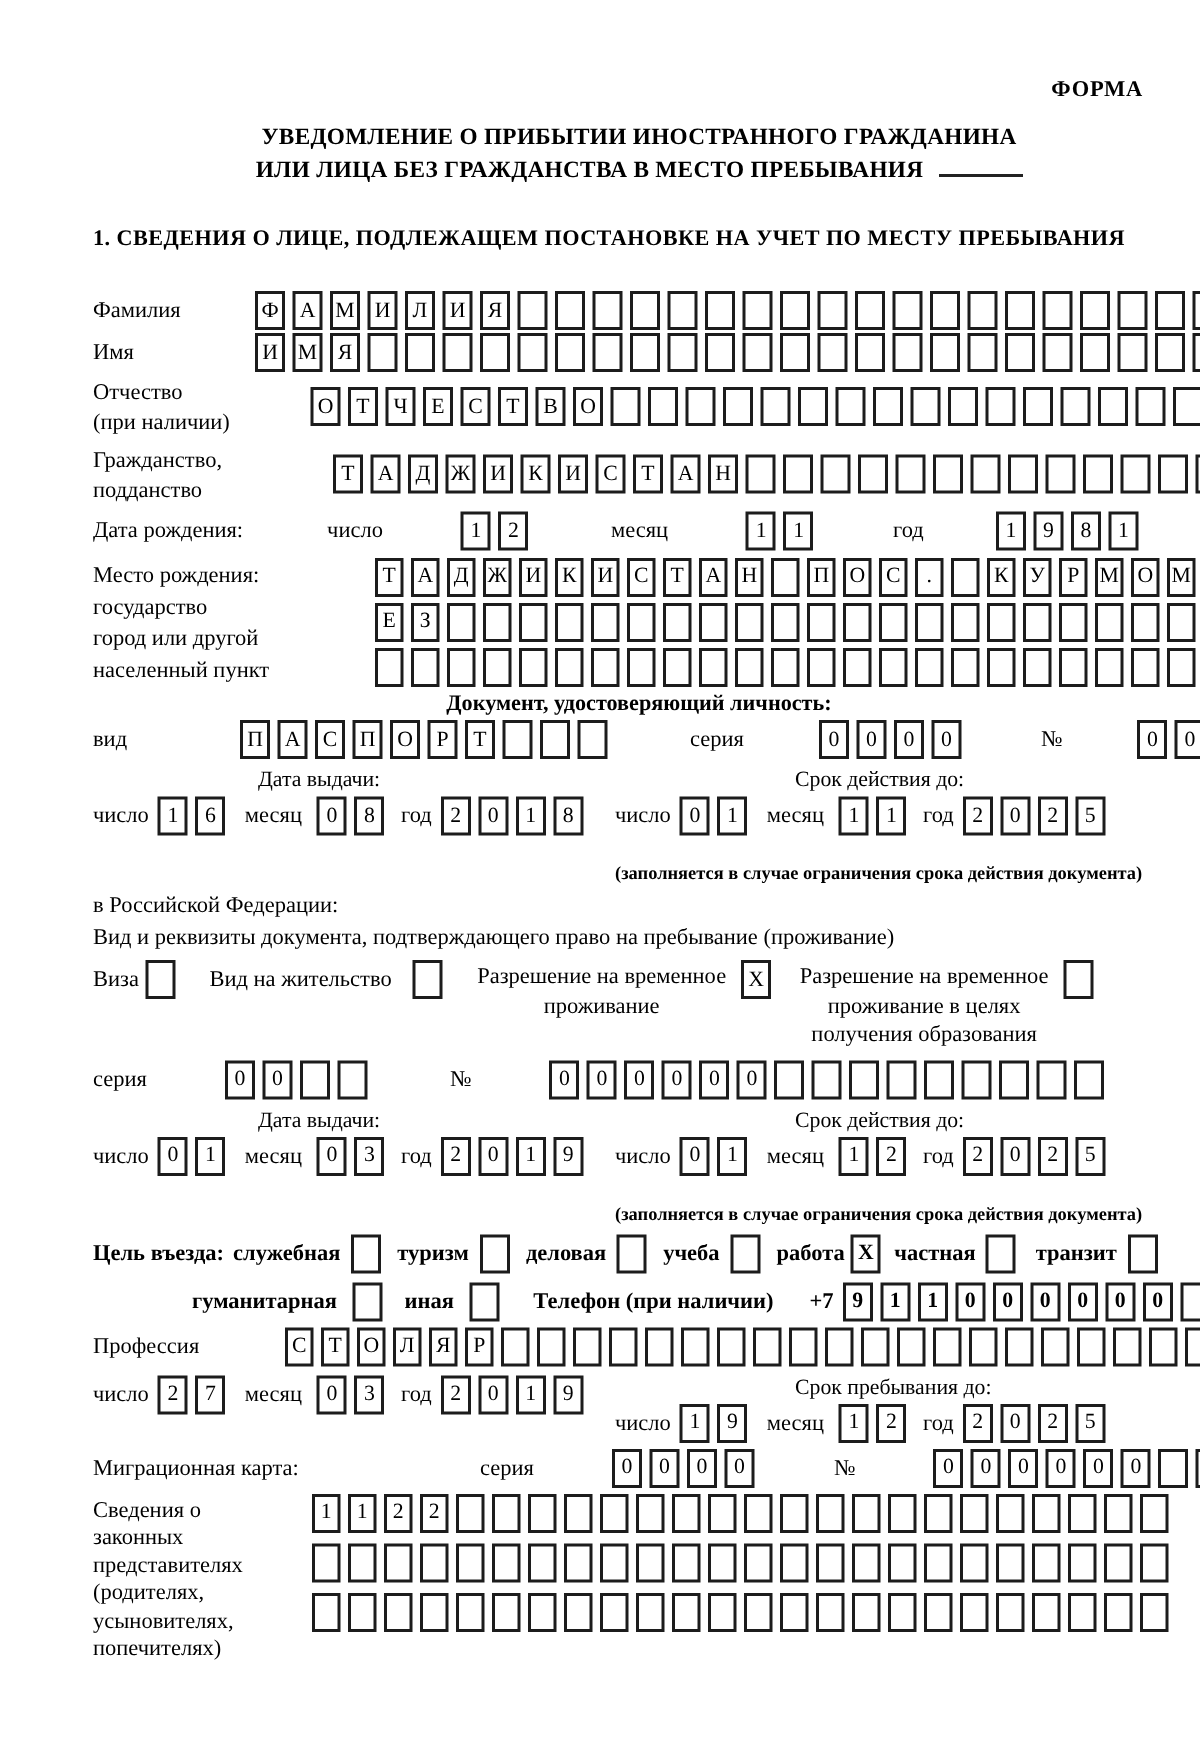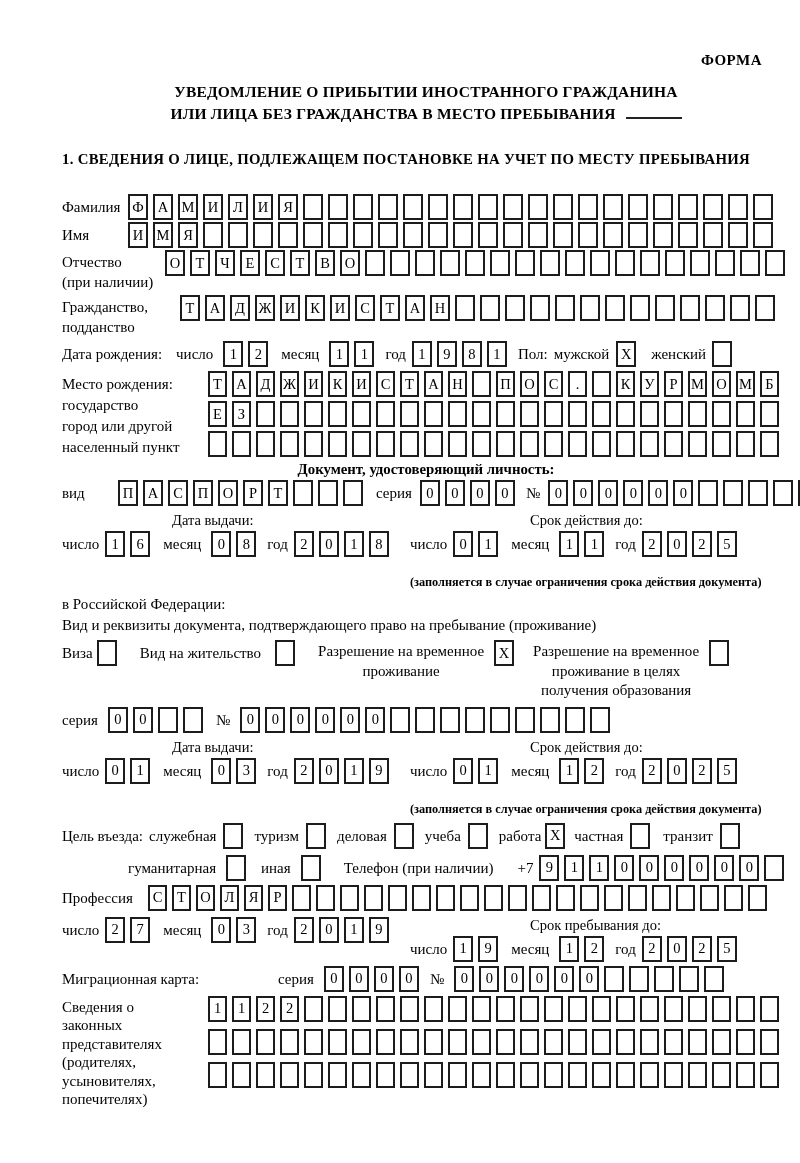--- a/index.html
+++ b/index.html
@@ -14,21 +14,21 @@
 
   .annex { margin-left:556px; font-size:13.5px; line-height:19px; }
   .annex-note { margin-top:6px; }
   .forma { text-align:right; padding-right:28px; font-weight:bold; margin-top:10px; font-size:15px; letter-spacing:.5px; }
 
   .title { text-align:center; font-weight:bold; font-size:15.5px; line-height:22px; margin-top:12px; letter-spacing:.2px; }
   .blank-line { display:inline-block; width:56px; border-bottom:2px solid #222; height:14px; margin-left:10px; }
 
   .sect { font-weight:bold; font-size:14.8px; margin-top:26px; letter-spacing:.3px; }
 
-  .row { display:flex; align-items:flex-start; margin-top:3px; }
+  .row { display:flex; align-items:center; margin-top:3px;gap:42px; }
   .lbl { line-height:26px; flex:none; white-space:nowrap; }
   .lbl-multi { line-height:19.5px; padding-top:3px; flex:none; }
   .cells { display:flex; flex:none; }
   .cell {
     flex:none; width:20px; height:26px; border:2px solid #1c1c1c; margin-right:5px;
     display:flex; align-items:center; justify-content:center;
     font-size:14.5px; background:#fff;
   }
   .p24 .cell, .p24.cell { width:19px; }
   .cb { margin-left:7px; }
@@ -51,21 +51,21 @@
   .dhead-l { padding-left:110px; }
   .dhead-r { padding-left:120px; }
   .dline { display:flex; align-items:flex-start; margin-top:1px; }
   .note { font-size:12.3px; font-weight:bold; line-height:16px; margin-top:17px; }
 
   .res-row { display:flex; margin-top:4px; }
   .res-item { display:flex; align-items:flex-start; flex:none; }
   .res-lbl { line-height:26px; white-space:nowrap; }
   .res-lbl-c { text-align:center; line-height:19.5px; padding-top:2px; white-space:nowrap; }
 
-  .purpose-row { display:flex; align-items:flex-start; margin-top:6px; }
+  .purpose-row { display:flex; align-items:flex-start; margin-top:6px;font-weight:bold; }
   .legal-row { display:flex; align-items:flex-start; margin-top:4px; }
   .legal-lbl { line-height:18.5px; padding-top:2px; }
 </style>
 </head>
 <body>
 
 <div class="page">
 
   <div class="forma">ФОРМА</div>
 

